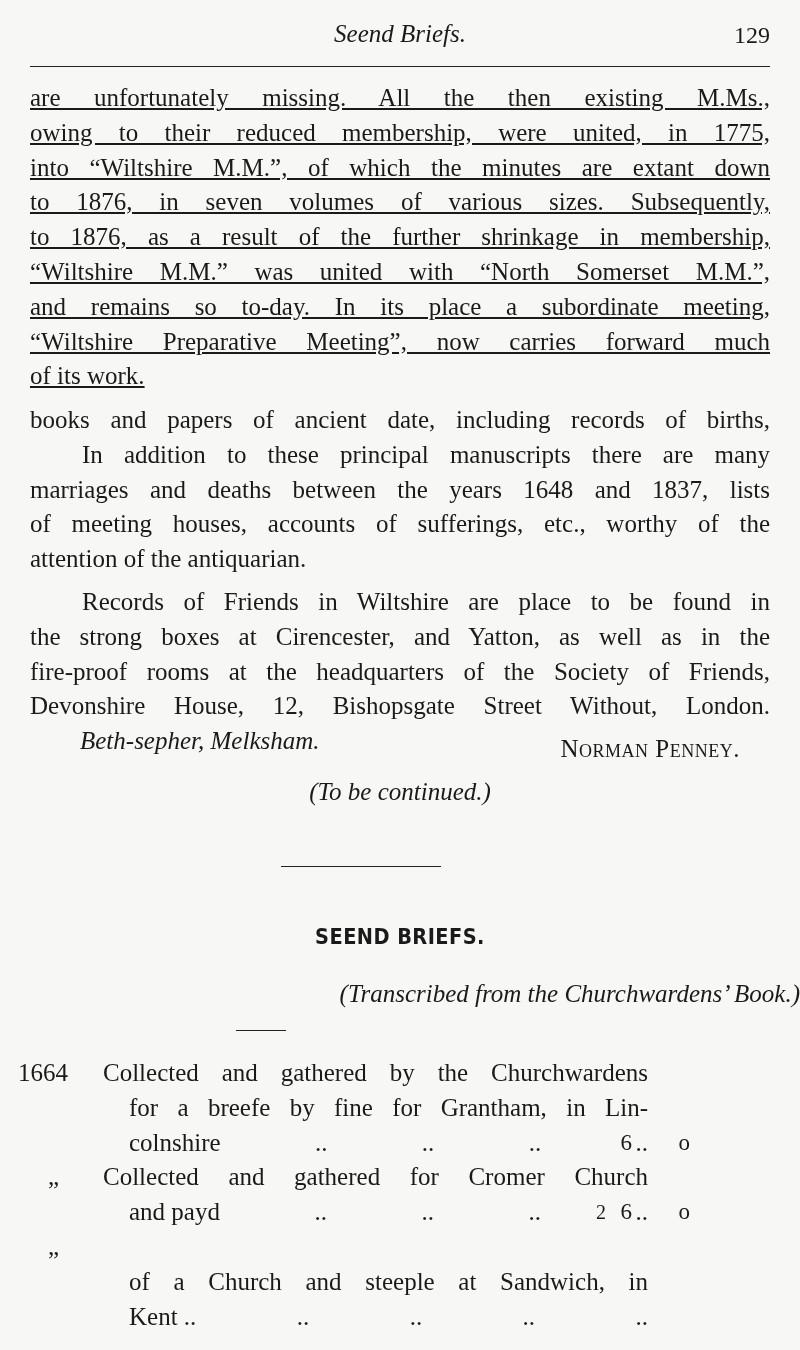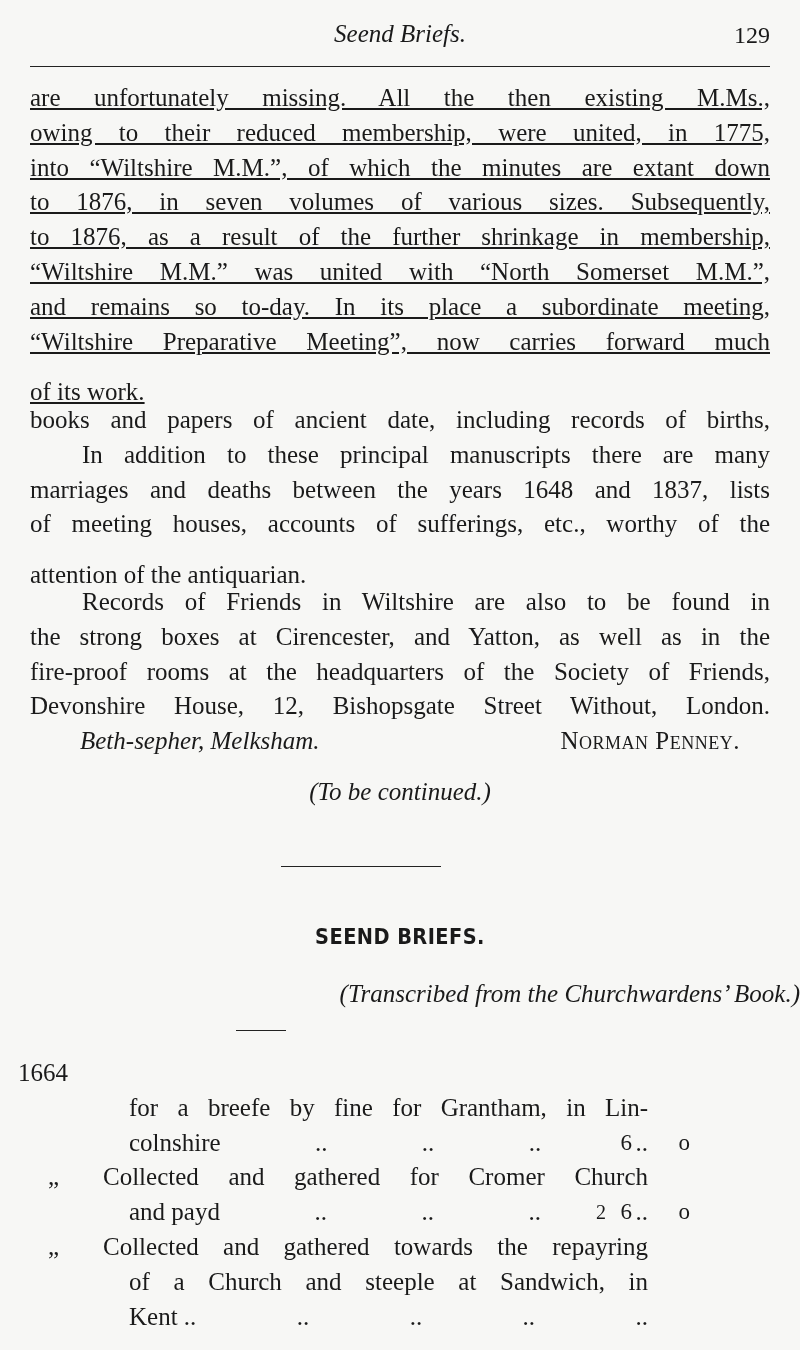--- a/index.html
+++ b/index.html
@@ -23,27 +23,27 @@
   }
   .head-rule {
     position: absolute; top: 66px; left: 30px; width: 740px; height: 0;
     border-top: 1.5px solid #222;
   }
   .body-text {
     position: absolute; left: 30px; width: 740px;
     font-size: 25px; line-height: 34.8px; text-align: justify;
   }
   .line { display: block; text-align: justify; text-align-last: justify; white-space: nowrap; }
-  .line.last { text-align-last: left; margin-top: 16px; }
+  .line.last { text-align-last: left; }
   .indent { padding-left: 52px; }
   .sig {
     position: absolute; top: 727px; left: 80px; width: 660px; font-size: 25px;
   }
   .sig-place { font-style: italic; text-align: right; }
-  .sig-name { position: absolute; right: 0; top: 0; font-variant: small-caps; letter-spacing: 0.5px; text-align: right; }
+  .sig-name { position: absolute; right: 0; top: 8px; font-variant: small-caps; letter-spacing: 0.5px; text-align: right; }
   .continued {
     position: absolute; top: 778px; left: 0; width: 800px; text-align: center;
     font-style: italic; font-size: 25px;
   }
   .rule-mid {
     position: absolute; top: 866px; left: 281px; width: 160px; border-top: 1.5px solid #222;
   }
   .section-heading {
     position: absolute; top: 924px; left: 0; width: 800px; text-align: center;
     font-family: "DejaVu Sans", "Liberation Sans", sans-serif;
@@ -94,21 +94,21 @@
 
   <div class="body-text" style="top:403px;">
     <span class="line">books and papers of ancient date, including records of births,</span>
     <span class="line indent">In addition to these principal manuscripts there are many</span>
     <span class="line">marriages and deaths between the years 1648 and 1837, lists</span>
     <span class="line">of meeting houses, accounts of sufferings, etc., worthy of the</span>
     <span class="line last">attention of the antiquarian.</span>
   </div>
 
   <div class="body-text" style="top:585px;">
-    <span class="line indent">Records of Friends in Wiltshire are also to be found in</span>
+    <span class="line indent">Records of Friends in Wiltshire are place to be found in</span>
     <span class="line">the strong boxes at Cirencester, and Yatton, as well as in the</span>
     <span class="line">fire-proof rooms at the headquarters of the Society of Friends,</span>
     <span class="line">Devonshire House, 12, Bishopsgate Street Without, London.</span>
   </div>
 
   <div class="sig">
     <span class="sig-place">Beth-sepher, Melksham.</span>
     <span class="sig-name">Norman Penney.</span>
   </div>
 
@@ -117,20 +117,21 @@
   <div class="rule-mid"></div>
 
   <div class="section-heading">SEEND BRIEFS.</div>
   <div class="section-sub">(Transcribed from the Churchwardens’ Book.)</div>
   <div class="rule-short"></div>
 
   <div class="entries">
 
     <div class="entry-line">
       <span class="entry-year">1664</span>
+      <span class="entry-text-first">Collected and gathered by the Churchwardens</span>
     </div>
     <div class="entry-line">
       <span class="entry-text-cont">for a breefe by fine for Grantham, in Lin-</span>
     </div>
     <div class="entry-line">
       <span class="entry-lead">
         <span>colnshire</span>
         <span>..</span>
         <span>..</span>
         <span>..</span>
@@ -153,21 +154,20 @@
         <span>..</span>
         <span>..</span>
       </span>
       <span class="amt amt-l">2</span>
       <span class="amt amt-s">6</span>
       <span class="amt amt-d">o</span>
     </div>
 
     <div class="entry-line">
       <span class="entry-ditto">„</span>
-      <span class="entry-text-first">Collected and gathered towards the repayring</span>
     </div>
     <div class="entry-line">
       <span class="entry-text-cont">of a Church and steeple at Sandwich, in</span>
     </div>
     <div class="entry-line">
       <span class="entry-lead">
         <span>Kent ..</span>
         <span>..</span>
         <span>..</span>
         <span>..</span>

